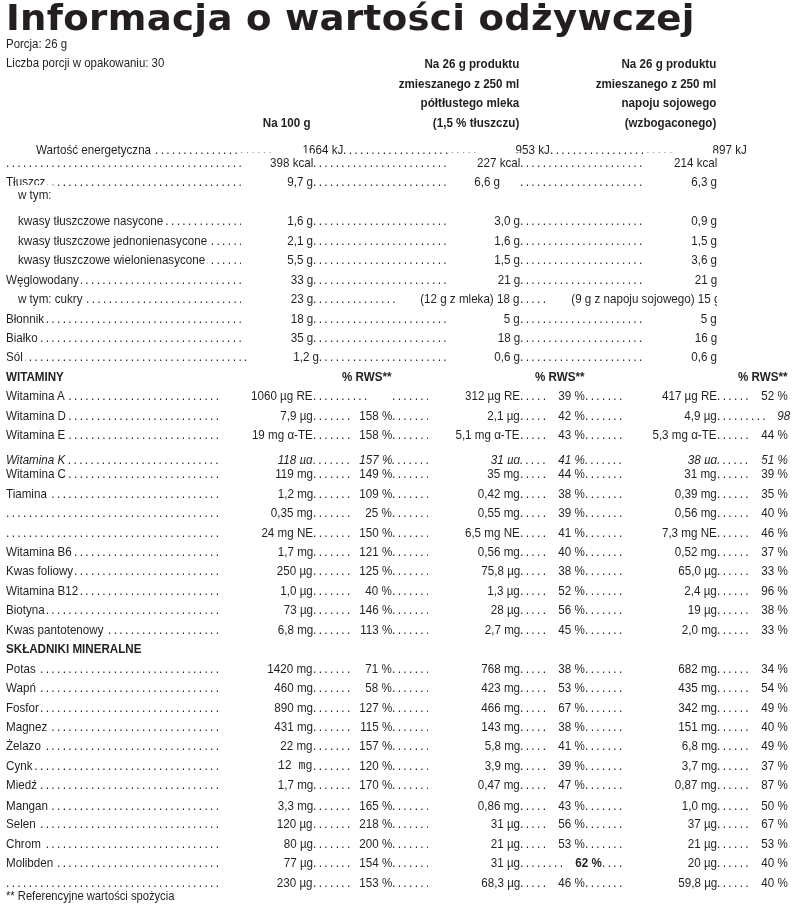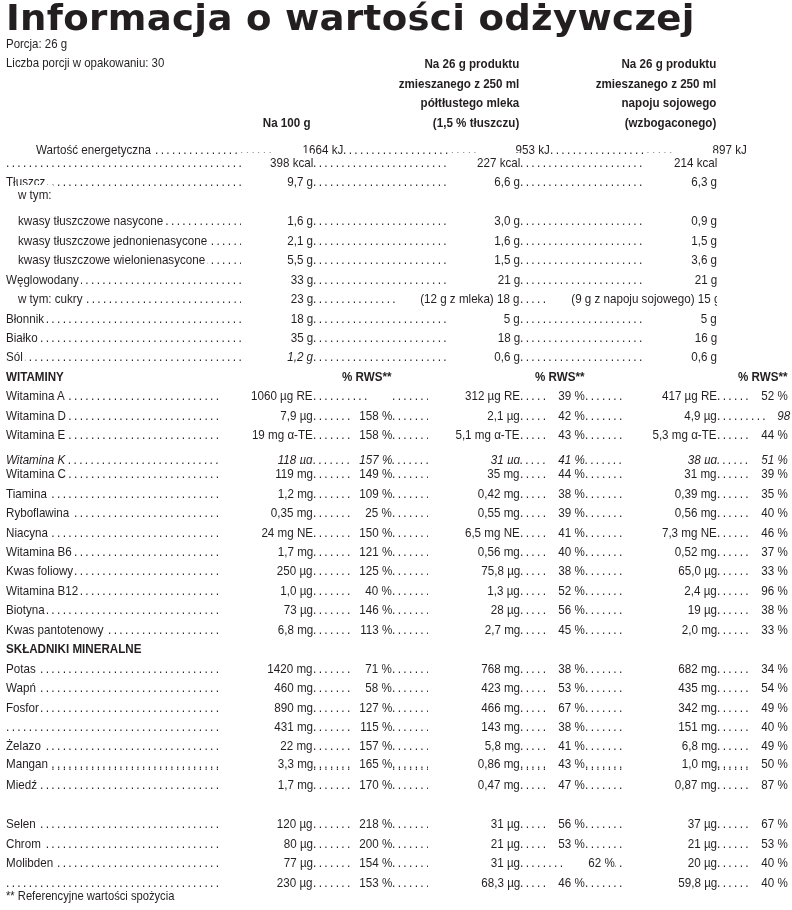--- a/index.html
+++ b/index.html
@@ -62,21 +62,21 @@
       <div class="cell val" style="left: 241px; width: 70px;"><span class="txt">398 kcal</span></div>
       <div class="cell val" style="left: 448px; width: 70px;"><span class="txt">227 kcal</span></div>
       <div class="cell val" style="left: 645px; width: 70px;"><span class="txt">214 kcal</span></div>
     </div>
     <div class="row" style="top: 172.4px;">
       <div class="dots" style="left: 6px; width: 285px;"></div>
       <div class="dots" style="left: 313px; width: 185px;"></div>
       <div class="dots" style="left: 520px; width: 175px;"></div>
       <div class="cell lab" style="left: 6px; width: 280px;"><span class="ltxt">Tłuszcz</span></div>
       <div class="cell val" style="left: 241px; width: 70px;"><span class="txt">9,7 g</span></div>
-      <div class="cell val" style="left: 448px; width: 70px;"><span class="txt">6,6 g</span></div>
+      <div class="cell val" style="left: 448px; width: 70px; text-align: center;"><span class="txt">6,6 g</span></div>
       <div class="cell val" style="left: 645px; width: 70px;"><span class="txt">6,3 g</span></div>
     </div>
     <div class="row" style="top: 185px;">
       <div class="cell lab" style="left: 18px; width: 280px;"><span class="ltxt">w tym:</span></div>
     </div>
     <div class="row" style="top: 211.3px;">
       <div class="dots" style="left: 18px; width: 273px;"></div>
       <div class="dots" style="left: 313px; width: 185px;"></div>
       <div class="dots" style="left: 520px; width: 175px;"></div>
       <div class="cell lab" style="left: 18px; width: 280px;"><span class="ltxt">kwasy tłuszczowe nasycone</span></div>
@@ -136,21 +136,21 @@
       <div class="cell lab" style="left: 6px; width: 280px;"><span class="ltxt">Białko</span></div>
       <div class="cell val" style="left: 241px; width: 70px;"><span class="txt">35 g</span></div>
       <div class="cell val" style="left: 448px; width: 70px;"><span class="txt">18 g</span></div>
       <div class="cell val" style="left: 645px; width: 70px;"><span class="txt">16 g</span></div>
     </div>
     <div class="row" style="top: 347.45px;">
       <div class="dots" style="left: 6px; width: 285px;"></div>
       <div class="dots" style="left: 313px; width: 185px;"></div>
       <div class="dots" style="left: 520px; width: 175px;"></div>
       <div class="cell lab" style="left: 6px; width: 280px;"><span class="ltxt">Sól</span></div>
-      <div class="cell val" style="left: 241px; width: 70px; font-style: italic;"><span class="txt">1,2 g</span></div>
+      <div class="cell val" style="left: 247px; width: 70px;"><span class="txt">1,2 g</span></div>
       <div class="cell val" style="left: 448px; width: 70px;"><span class="txt">0,6 g</span></div>
       <div class="cell val" style="left: 645px; width: 70px;"><span class="txt">0,6 g</span></div>
     </div>
     <div class="row" style="top: 366.9px;">
       <div class="cell lab section" style="left: 6px; width: 250px;"><span class="ltxt">WITAMINY</span></div>
       <div class="cell val section" style="left: 320px; width: 70px;"><span class="txt">% RWS**</span></div>
       <div class="cell val section" style="left: 513px; width: 70px;"><span class="txt">% RWS**</span></div>
       <div class="cell val section" style="left: 716px; width: 70px;"><span class="txt">% RWS**</span></div>
     </div>
     <div class="row" style="top: 386.35px;">
@@ -243,36 +243,34 @@
       <div class="cell val" style="left: 625px; width: 90px;"><span class="txt">0,39 mg</span></div>
       <div class="cell val" style="left: 750px; width: 36px;"><span class="txt">35 %</span></div>
     </div>
     <div class="row" style="top: 503.05px;">
       <div class="dots" style="left: 6px; width: 285px;"></div>
       <div class="dots" style="left: 313px; width: 57px;"></div>
       <div class="dots" style="left: 392px; width: 106px;"></div>
       <div class="dots" style="left: 520px; width: 43px;"></div>
       <div class="dots" style="left: 585px; width: 110px;"></div>
       <div class="dots" style="left: 717px; width: 49px;"></div>
-      <div class="cell lab" style="left: 6px; width: 200px;"><span class="ltxt">Ryboflawina</span></div>
       <div class="cell val" style="left: 221px; width: 90px;"><span class="txt">0,35 mg</span></div>
       <div class="cell val" style="left: 350px; width: 40px;"><span class="txt">25 %</span></div>
       <div class="cell val" style="left: 428px; width: 90px;"><span class="txt">0,55 mg</span></div>
       <div class="cell val" style="left: 547px; width: 36px;"><span class="txt">39 %</span></div>
       <div class="cell val" style="left: 625px; width: 90px;"><span class="txt">0,56 mg</span></div>
       <div class="cell val" style="left: 750px; width: 36px;"><span class="txt">40 %</span></div>
     </div>
     <div class="row" style="top: 522.5px;">
       <div class="dots" style="left: 6px; width: 285px;"></div>
       <div class="dots" style="left: 313px; width: 57px;"></div>
       <div class="dots" style="left: 392px; width: 106px;"></div>
       <div class="dots" style="left: 520px; width: 43px;"></div>
       <div class="dots" style="left: 585px; width: 110px;"></div>
       <div class="dots" style="left: 717px; width: 49px;"></div>
-      <div class="cell lab" style="left: 6px; width: 200px;"><span class="ltxt">Niacyna</span></div>
       <div class="cell val" style="left: 221px; width: 90px;"><span class="txt">24 mg NE</span></div>
       <div class="cell val" style="left: 350px; width: 40px;"><span class="txt">150 %</span></div>
       <div class="cell val" style="left: 428px; width: 90px;"><span class="txt">6,5 mg NE</span></div>
       <div class="cell val" style="left: 547px; width: 36px;"><span class="txt">41 %</span></div>
       <div class="cell val" style="left: 625px; width: 90px;"><span class="txt">7,3 mg NE</span></div>
       <div class="cell val" style="left: 750px; width: 36px;"><span class="txt">46 %</span></div>
     </div>
     <div class="row" style="top: 541.95px;">
       <div class="dots" style="left: 6px; width: 285px;"></div>
       <div class="dots" style="left: 313px; width: 57px;"></div>
@@ -396,20 +394,21 @@
       <div class="cell val" style="left: 625px; width: 90px;"><span class="txt">342 mg</span></div>
       <div class="cell val" style="left: 750px; width: 36px;"><span class="txt">49 %</span></div>
     </div>
     <div class="row" style="top: 717px;">
       <div class="dots" style="left: 6px; width: 285px;"></div>
       <div class="dots" style="left: 313px; width: 57px;"></div>
       <div class="dots" style="left: 392px; width: 106px;"></div>
       <div class="dots" style="left: 520px; width: 43px;"></div>
       <div class="dots" style="left: 585px; width: 110px;"></div>
       <div class="dots" style="left: 717px; width: 49px;"></div>
+      <div class="cell lab" style="left: 6px; width: 200px;"><span class="ltxt">Magnez</span></div>
       <div class="cell val" style="left: 221px; width: 90px;"><span class="txt">431 mg</span></div>
       <div class="cell val" style="left: 350px; width: 40px;"><span class="txt">115 %</span></div>
       <div class="cell val" style="left: 428px; width: 90px;"><span class="txt">143 mg</span></div>
       <div class="cell val" style="left: 547px; width: 36px;"><span class="txt">38 %</span></div>
       <div class="cell val" style="left: 625px; width: 90px;"><span class="txt">151 mg</span></div>
       <div class="cell val" style="left: 750px; width: 36px;"><span class="txt">40 %</span></div>
     </div>
     <div class="row" style="top: 736.45px;">
       <div class="dots" style="left: 6px; width: 285px;"></div>
       <div class="dots" style="left: 313px; width: 57px;"></div>
@@ -448,21 +447,21 @@
       <div class="dots" style="left: 585px; width: 110px;"></div>
       <div class="dots" style="left: 717px; width: 49px;"></div>
       <div class="cell lab" style="left: 6px; width: 200px;"><span class="ltxt">Miedź</span></div>
       <div class="cell val" style="left: 221px; width: 90px;"><span class="txt">1,7 mg</span></div>
       <div class="cell val" style="left: 350px; width: 40px;"><span class="txt">170 %</span></div>
       <div class="cell val" style="left: 428px; width: 90px;"><span class="txt">0,47 mg</span></div>
       <div class="cell val" style="left: 547px; width: 36px;"><span class="txt">47 %</span></div>
       <div class="cell val" style="left: 625px; width: 90px;"><span class="txt">0,87 mg</span></div>
       <div class="cell val" style="left: 750px; width: 36px;"><span class="txt">87 %</span></div>
     </div>
-    <div class="row" style="top: 754px;">
+    <div class="row" style="top: 796px;">
       <div class="dots" style="left: 6px; width: 285px;"></div>
       <div class="dots" style="left: 313px; width: 57px;"></div>
       <div class="dots" style="left: 392px; width: 106px;"></div>
       <div class="dots" style="left: 520px; width: 43px;"></div>
       <div class="dots" style="left: 585px; width: 110px;"></div>
       <div class="dots" style="left: 717px; width: 49px;"></div>
       <div class="cell lab" style="left: 6px; width: 200px;"><span class="ltxt">Mangan</span></div>
       <div class="cell val" style="left: 221px; width: 90px;"><span class="txt">3,3 mg</span></div>
       <div class="cell val" style="left: 350px; width: 40px;"><span class="txt">165 %</span></div>
       <div class="cell val" style="left: 428px; width: 90px;"><span class="txt">0,86 mg</span></div>
@@ -504,21 +503,21 @@
       <div class="dots" style="left: 6px; width: 285px;"></div>
       <div class="dots" style="left: 313px; width: 57px;"></div>
       <div class="dots" style="left: 392px; width: 106px;"></div>
       <div class="dots" style="left: 520px; width: 43px;"></div>
       <div class="dots" style="left: 585px; width: 110px;"></div>
       <div class="dots" style="left: 717px; width: 49px;"></div>
       <div class="cell lab" style="left: 6px; width: 200px;"><span class="ltxt">Molibden</span></div>
       <div class="cell val" style="left: 221px; width: 90px;"><span class="txt">77 µg</span></div>
       <div class="cell val" style="left: 350px; width: 40px;"><span class="txt">154 %</span></div>
       <div class="cell val" style="left: 428px; width: 90px;"><span class="txt">31 µg</span></div>
-      <div class="cell val" style="left: 577px; width: 36px;"><span class="txt">62 %</span></div>
+      <div class="cell val" style="left: 564px; width: 36px; font-weight: bold;"><span class="txt">62 %</span></div>
       <div class="cell val" style="left: 625px; width: 90px;"><span class="txt">20 µg</span></div>
       <div class="cell val" style="left: 750px; width: 36px;"><span class="txt">40 %</span></div>
     </div>
     <div class="row" style="top: 872.6px;">
       <div class="dots" style="left: 6px; width: 285px;"></div>
       <div class="dots" style="left: 313px; width: 57px;"></div>
       <div class="dots" style="left: 392px; width: 106px;"></div>
       <div class="dots" style="left: 520px; width: 43px;"></div>
       <div class="dots" style="left: 585px; width: 110px;"></div>
       <div class="dots" style="left: 717px; width: 49px;"></div>

